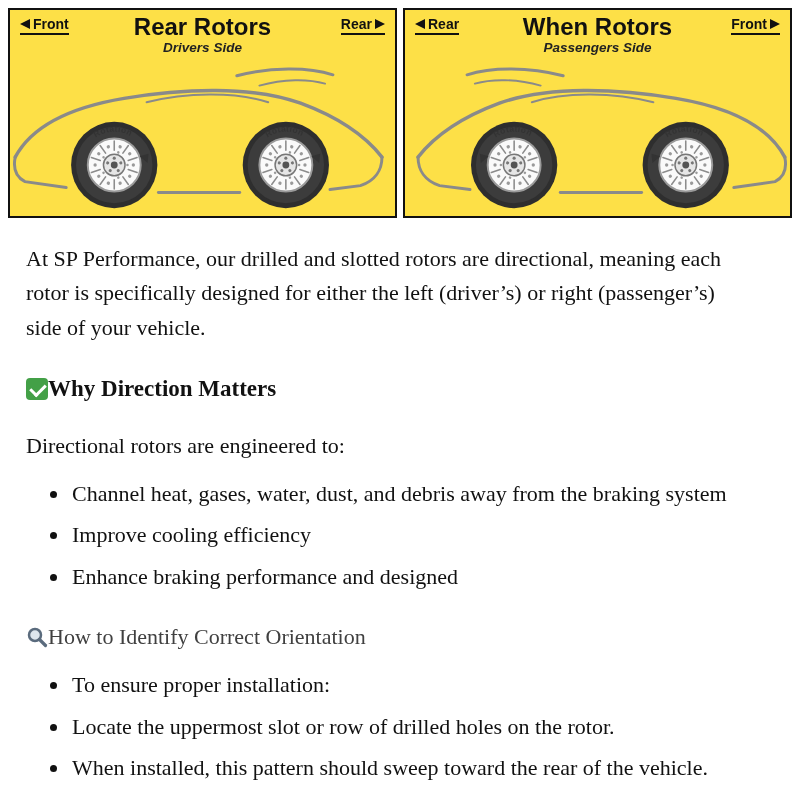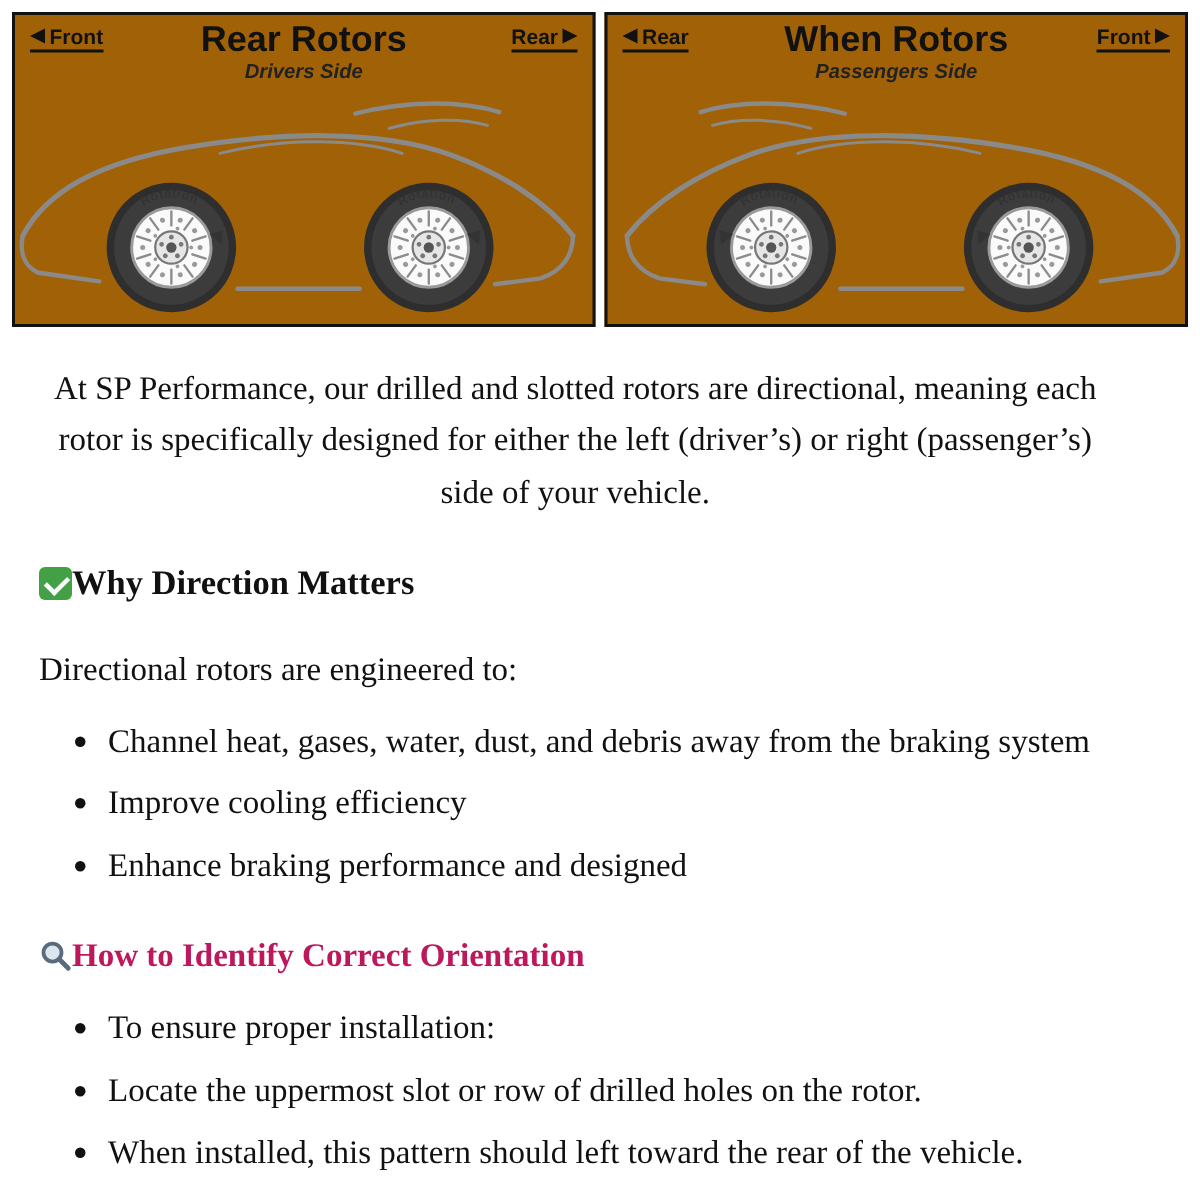--- a/index.html
+++ b/index.html
@@ -1,41 +1,41 @@
 <!DOCTYPE html>
 <html><head>
 <meta charset="utf-8">
 <style>
   html,body{margin:0;padding:0;background:#fff;}
   body{width:800px;color:#111;font-family:"Liberation Serif", serif;}
 
   
   .figure{display:flex;justify-content:space-between;margin:8px 8px 0 8px;}
   .panel{position:relative;box-sizing:border-box;width:389px;height:210px;
-         border:2px solid #111;background:#a16207;overflow:hidden;}
+         border:2px solid #111;background:#fde047;overflow:hidden;}
   .corner{position:absolute;top:6px;display:flex;align-items:center;gap:3px;
           font:700 14px "Liberation Sans", sans-serif;border-bottom:2px solid #111;
           padding-bottom:1px;z-index:2;}
   .corner.left{left:10px;}
   .corner.right{right:10px;}
   .tri-left{width:0;height:0;border-top:5px solid transparent;border-bottom:5px solid transparent;
             border-right:10px solid #111;}
   .tri-right{width:0;height:0;border-top:5px solid transparent;border-bottom:5px solid transparent;
              border-left:10px solid #111;}
   .panel-title{margin-top:4px;text-align:center;font:700 24px "Liberation Sans", sans-serif;line-height:1.1;}
   .panel-sub{text-align:center;font:italic 700 13.5px "Liberation Sans", sans-serif;color:#222;}
   .car-svg{position:absolute;left:0;bottom:0;width:100%;height:152px;display:block;}
   .rot-text{font:700 8.5px "Liberation Sans", sans-serif;fill:#333;letter-spacing:.4px;}
 
   
   .article{padding:16px 26px 8px 26px;font-size:22px;line-height:1.56;}
-  .intro{margin:8px 0 12px 0;max-width:715px;text-align:center;}
+  .intro{margin:8px 0 12px 0;max-width:715px;}
   .sec-head{display:flex;align-items:center;margin:26px 0 0 0;}
   .sec-head.bold{font-weight:700;font-size:23px;}
-  .sec-head.normal{font-weight:700;font-size:22px;color:#be185d;}
+  .sec-head.normal{font-weight:400;font-size:22px;color:#404040;}
   .lead{margin:22px 0 0 0;}
   ul{margin:14px 0 0 0;padding-left:44px;}
   li{margin:7px 0;padding-left:2px;max-width:655px;}
 
   
   .check-icon{position:relative;flex:0 0 auto;width:22px;height:22px;border-radius:4px;background:#43a047;}
   .check-icon::after{content:"";position:absolute;left:7px;top:3px;width:7px;height:12px;
                      border:solid #fff;border-width:0 3px 3px 0;transform:rotate(45deg);}
   
   .mag-icon{flex:0 0 auto;width:22px;height:22px;}
@@ -180,16 +180,16 @@
     <svg class="mag-icon" viewBox="0 0 22 22">
       <circle cx="9" cy="9" r="6" fill="#dde6ee" stroke="#5a6b7d" stroke-width="2.5"></circle>
       <line x1="13.5" y1="13.5" x2="19.5" y2="19.5" stroke="#5a6b7d" stroke-width="3.2" stroke-linecap="round"></line>
     </svg>
     <span>How to Identify Correct Orientation</span>
   </div>
 
   <ul>
     <li>To ensure proper installation:</li>
     <li>Locate the uppermost slot or row of drilled holes on the rotor.</li>
-    <li>When installed, this pattern should left toward the rear of the vehicle.</li>
+    <li>When installed, this pattern should sweep toward the rear of the vehicle.</li>
   </ul>
 
 </div>
 
 </body></html>

